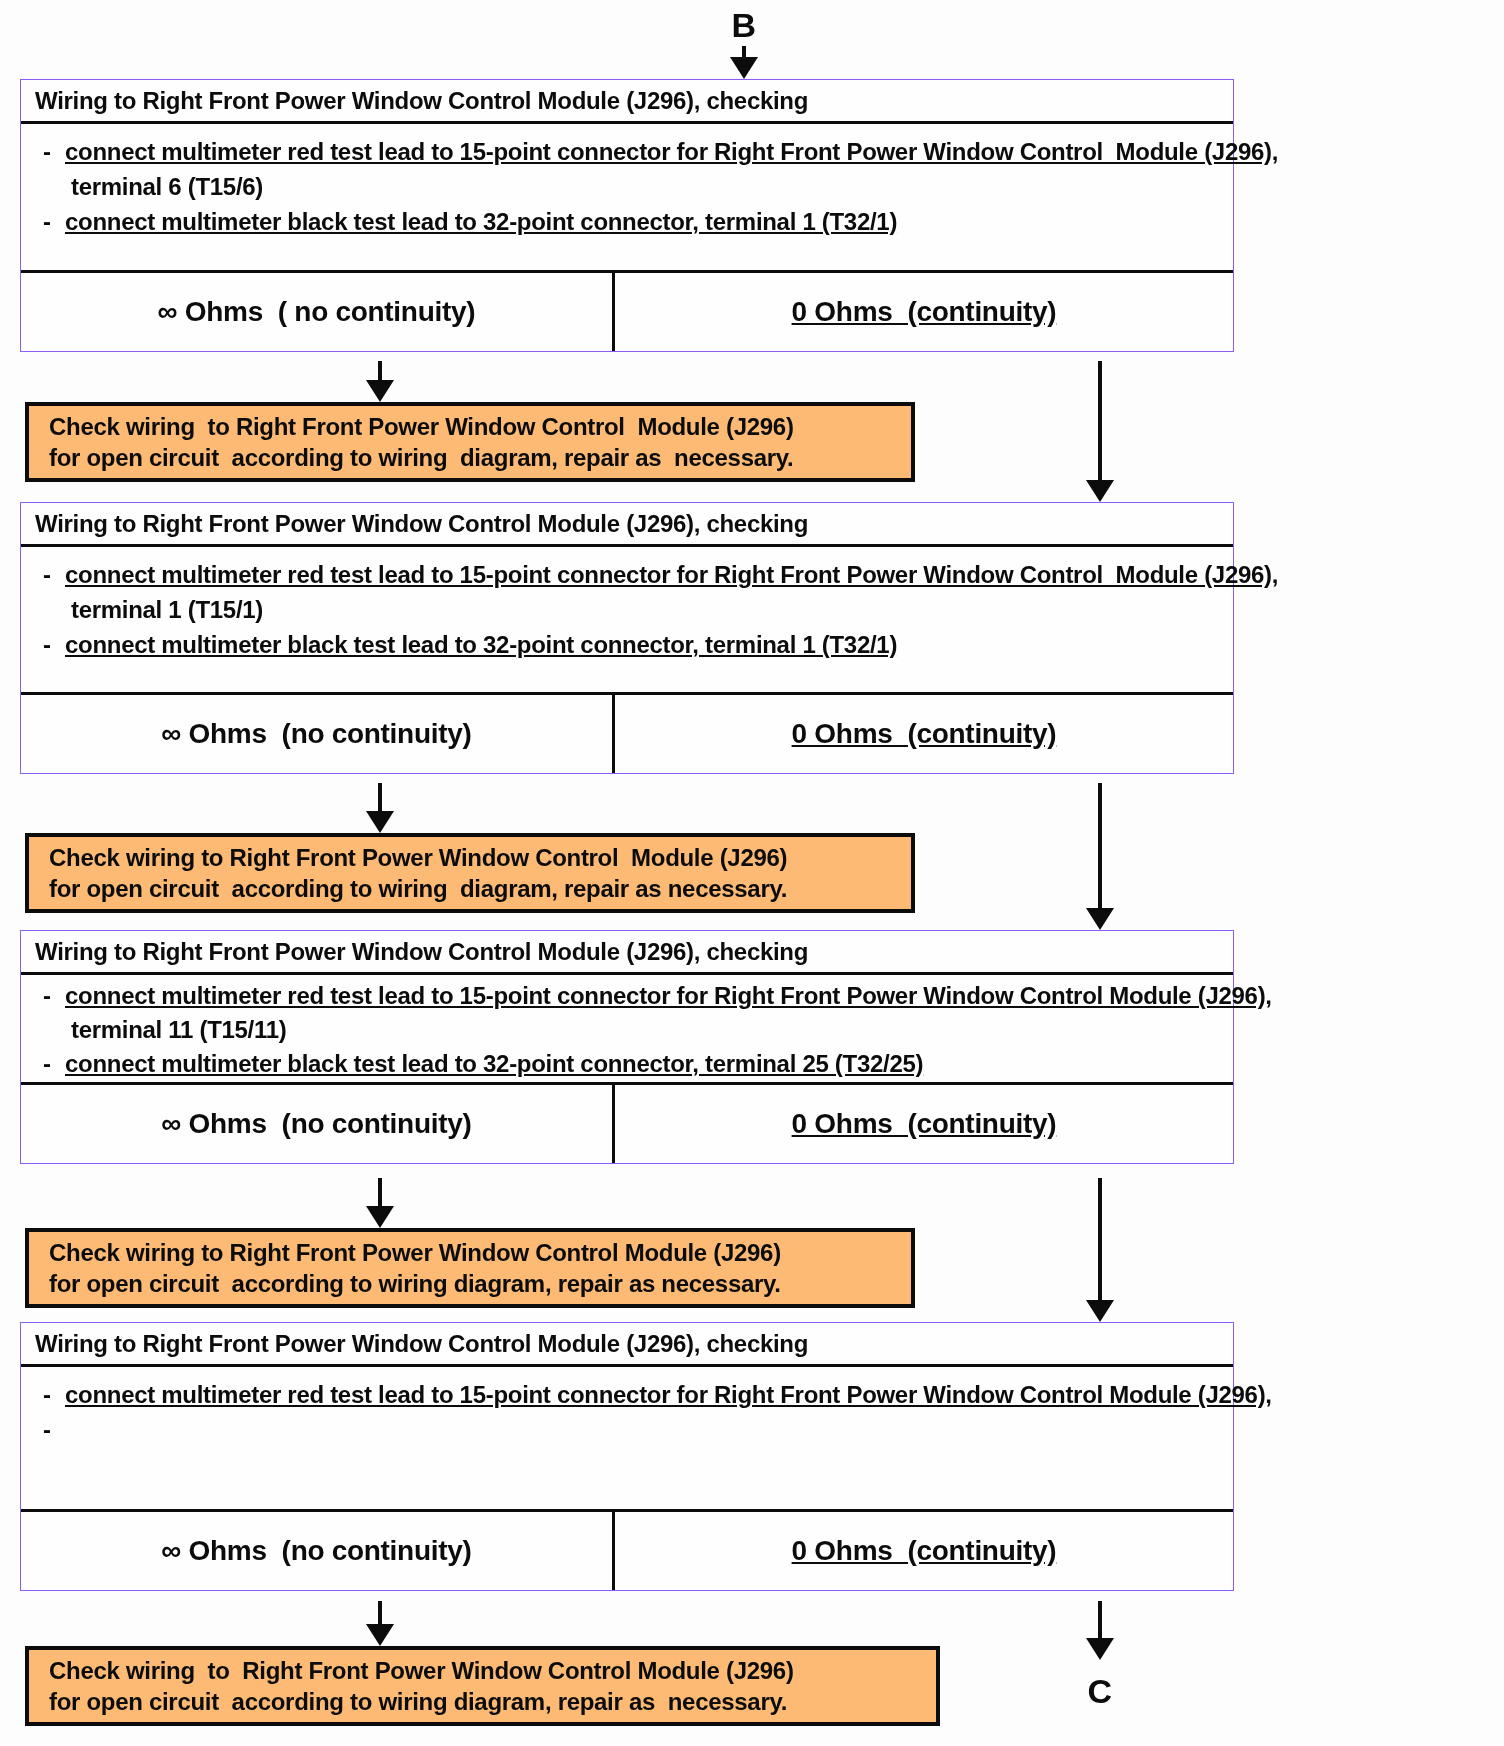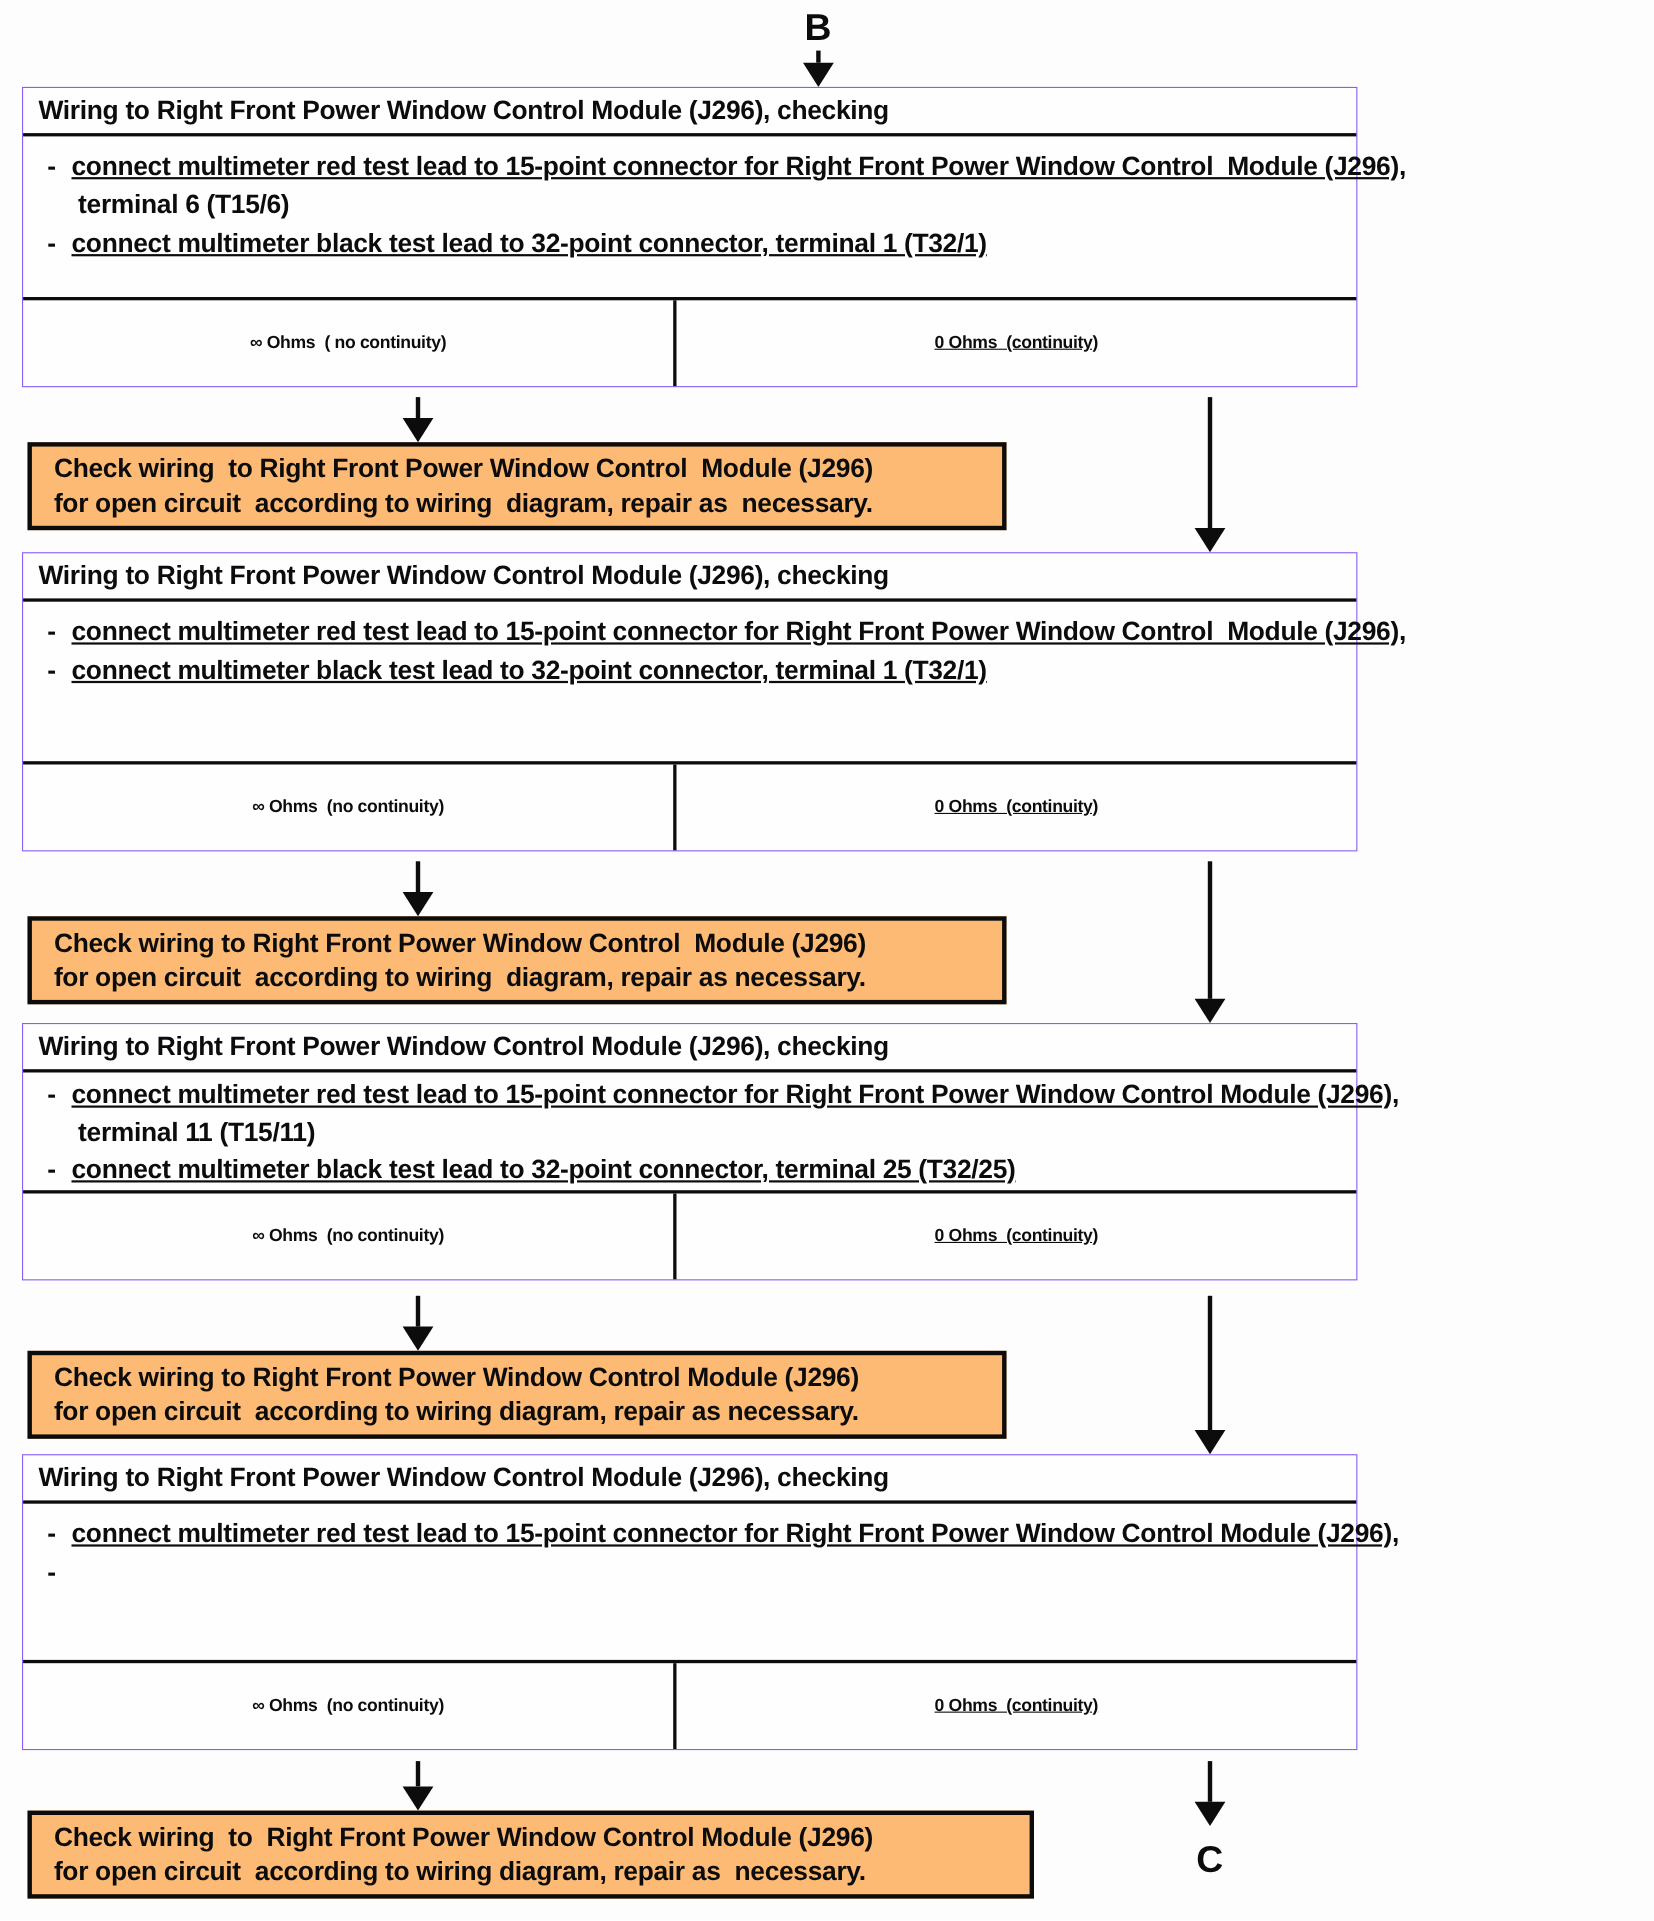--- a/index.html
+++ b/index.html
@@ -52,21 +52,21 @@
   .block-body.compact { padding-top: 4px; line-height: 34px; }
   .step { display: flex; }
   .dash { width: 26px; flex: 0 0 26px; text-align: left; padding-left: 4px; }
   .step-text { white-space: pre; text-decoration: underline; }
   .step-cont { padding-left: 32px; white-space: pre; }
   .block-results { display: flex; height: 78px; }
   .cell {
     display: flex;
     align-items: center;
     justify-content: center;
-    font-size: 16px;
+    font-size: 28px;
     letter-spacing: -0.3px;
     white-space: pre;
   }
   .cell.left  { flex: 0 0 49%; border-right: 3px solid #0c0c0c; }
   .cell.right { flex: 1 1 auto; text-decoration: underline; }
   
   .check-box {
     position: absolute;
     left: 25px;
     width: 890px;
@@ -132,20 +132,21 @@
     <div>for open circuit  according to wiring  diagram, repair as  necessary.</div>
   </div>
 
   <section class="block" style="top:502px;">
     <div class="block-title">Wiring to Right Front Power Window Control Module (J296), checking</div>
     <div class="block-body" style="height:148px;">
       <div class="step">
         <span class="dash">-</span>
         <span class="step-text">connect multimeter red test lead to 15-point connector for Right Front Power Window Control  Module (J296),</span>
       </div>
+      <div class="step-cont">terminal 1 (T15/1)</div>
       <div class="step">
         <span class="dash">-</span>
         <span class="step-text">connect multimeter black test lead to 32-point connector, terminal 1 (T32/1)</span>
       </div>
     </div>
     <div class="block-results">
       <div class="cell left">∞ Ohms  (no continuity)</div>
       <div class="cell right">0 Ohms  (continuity)</div>
     </div>
   </section>

